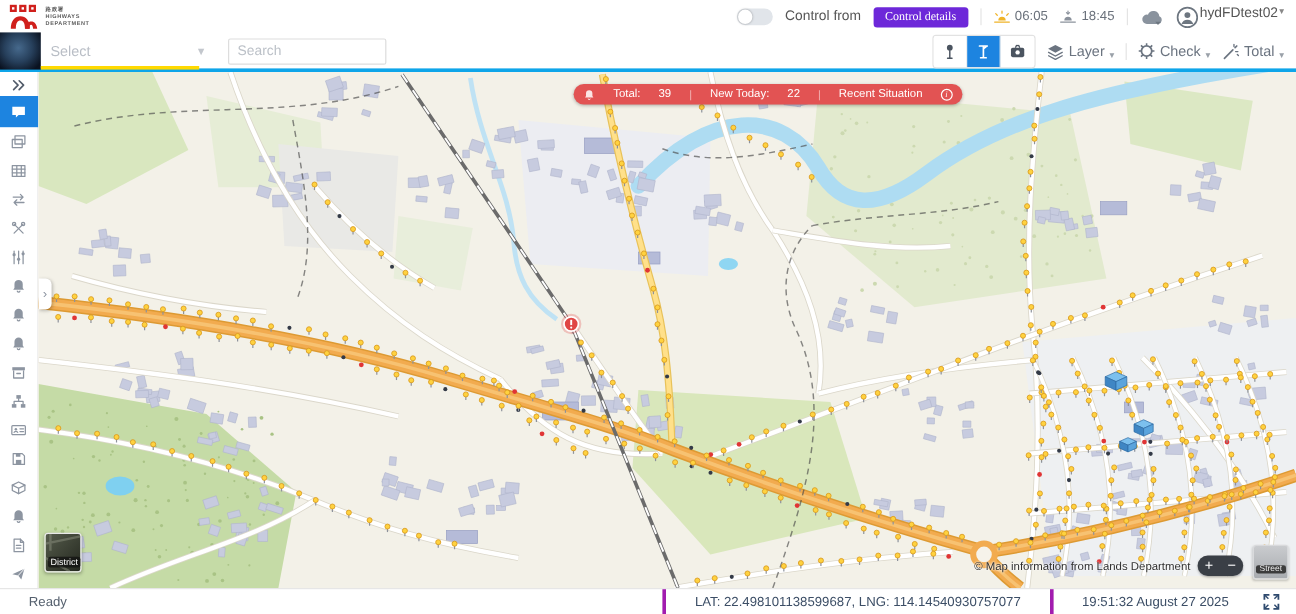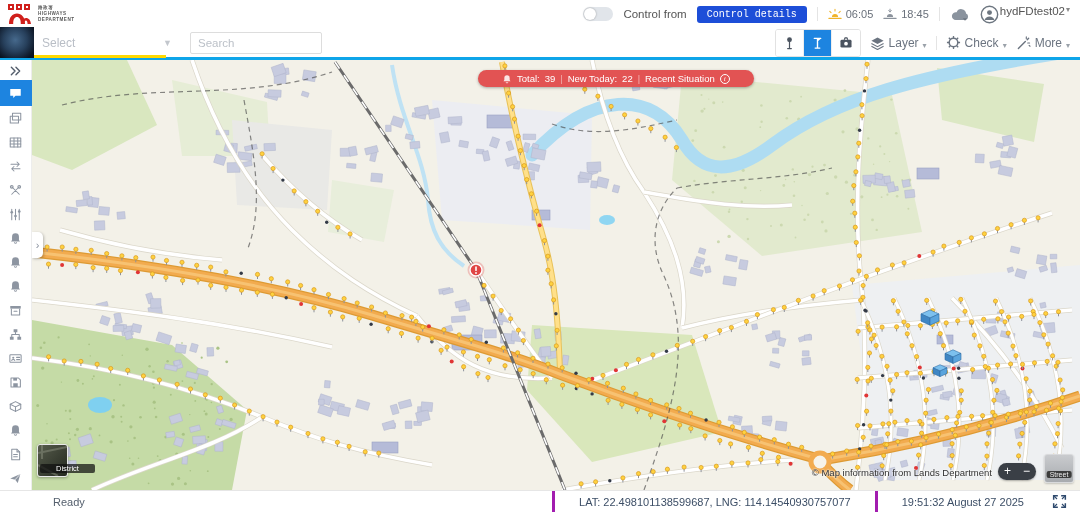--- a/index.html
+++ b/index.html
@@ -5,21 +5,21 @@
   *{box-sizing:border-box;margin:0;padding:0}
   html,body{width:1080px;height:512px;overflow:hidden;background:#fff;
     font-family:"Liberation Sans",sans-serif;font-size:12px;color:#333}
   
   .hdr{height:28px;display:flex;align-items:center;padding:0 10px 0 8px;background:#fff}
   .logo{display:flex;gap:5px;align-items:center}
   .logo-text{font-size:4.6px;color:#5a5a5a;line-height:1.3;letter-spacing:.5px;font-weight:bold}
   .hdr-right{margin-left:auto;display:flex;align-items:center;gap:10px;font-size:11.5px;color:#555}
   .toggle{width:30px;height:14px;border-radius:7px;background:#e1e5ea;position:relative;cursor:pointer}
   .toggle .knob{position:absolute;left:1px;top:1px;width:12px;height:12px;border-radius:50%;background:#fff;box-shadow:0 0 2px rgba(0,0,0,.35)}
-  .btn-primary{background:#1d4ed8;color:#fff;font-size:10px;padding:3px 10px;border-radius:3px;border:none;font-family:Liberation Mono, monospace;cursor:pointer}
+  .btn-primary{background:#6d28d9;color:#fff;font-size:10px;padding:3px 10px;border-radius:3px;border:none;font-family:Liberation Serif, serif;cursor:pointer}
   .vsep{width:1px;height:14px;background:#e4e4e4}
   .time{display:flex;align-items:center;gap:4px;color:#6a717b;font-size:11px}
   .user{display:flex;align-items:flex-start;gap:1px;cursor:pointer;color:#555}
   .caret-down{font-size:8px;color:#888}
   
   .toolbar{height:32px;display:flex;align-items:center;background:#fff;position:relative;border-bottom:3px solid #0ea5e9}
   .globe{width:34px;height:31px;flex:0 0 34px;background:radial-gradient(circle at 45% 42%,#46698c 0%,#27405c 45%,#0a1220 85%)}
   .select{width:146px;height:100%;display:flex;align-items:center;padding:0 8px;color:#b9bec6;font-size:12px;cursor:pointer}
   .select .sel-caret{margin-left:auto;color:#c3c7cd;font-size:9px}
   .active-bar{position:absolute;left:34px;bottom:-1px;width:132px;height:3px;background:#ffd900;z-index:3}
@@ -35,34 +35,34 @@
   .tb-btn .caret-down{font-size:8px;color:#9aa1a9}
   
   .main{display:flex;height:430px}
   .sidebar{width:32px;border-right:1px solid #ededed;display:flex;flex-direction:column;align-items:center;background:#fff;padding-top:2px}
   .sb-expand{width:32px;height:21px;display:flex;align-items:center;justify-content:center;color:#525c6a;cursor:pointer}
   .sb-item{width:32px;height:24px;display:flex;align-items:center;justify-content:center;color:#8d95a1;cursor:pointer;flex:0 0 auto}
   .sb-item.active{background:#1d84e0;color:#fff;height:26px}
   .map{flex:1;position:relative;overflow:hidden;background:#f3f1e8}
   #mapsvg{position:absolute;left:0;top:0;width:100%;height:100%}
   
-  .badge{position:absolute;left:446px;top:10px;height:17px;background:#e25353;border-radius:9px;display:flex;align-items:center;gap:5px;padding:0 24px;color:#fff;font-size:9.5px;box-shadow:0 1px 3px rgba(0,0,0,.3);cursor:pointer;white-space:nowrap}
+  .badge{position:absolute;left:446px;top:10px;height:17px;background:#e25353;border-radius:9px;display:flex;align-items:center;gap:15px;padding:0 8px;color:#fff;font-size:9.5px;box-shadow:0 1px 3px rgba(0,0,0,.3);cursor:pointer;white-space:nowrap}
   .badge .sep{opacity:.55;font-size:9px}
   .badge .info{width:10px;height:10px;border:1px solid #fff;border-radius:50%;font-size:7px;display:flex;align-items:center;justify-content:center;font-style:italic;font-family:"Liberation Serif",serif}
   .handle{position:absolute;left:0;top:172px;width:11px;height:26px;background:#fff;border-radius:0 5px 5px 0;box-shadow:1px 1px 3px rgba(0,0,0,.25);display:flex;align-items:center;justify-content:center;color:#8b93a0;font-size:11px;cursor:pointer}
   .thumb-district{position:absolute;left:5px;bottom:13px;width:31px;height:33px;border-radius:3px;background:linear-gradient(135deg,#565c4c 0%,#3a3f33 55%,#24281f 100%);border:1px solid #e8e8e8;box-shadow:0 1px 3px rgba(0,0,0,.3);cursor:pointer}
-  .thumb-district .lbl{position:absolute;bottom:3px;left:2px;background:rgba(15,15,15,.72);color:#fff;font-size:7.5px;padding:0 16px;border-radius:2px}
+  .thumb-district .lbl{position:absolute;bottom:3px;left:2px;background:rgba(15,15,15,.72);color:#fff;font-size:7.5px;padding:0 2px;border-radius:2px}
   .attrib{position:absolute;bottom:12px;right:88px;font-size:9.5px;color:#2f2f2f;text-shadow:0 0 2px #fff,0 0 2px #fff}
   .zoomctl{position:absolute;bottom:10px;right:44px;width:38px;height:17px;background:#3a3f46;border-radius:9px;color:#fff;display:flex;align-items:center;box-shadow:0 1px 2px rgba(0,0,0,.3)}
   .zoomctl span{flex:1;text-align:center;font-size:12px;line-height:15px;cursor:pointer}
   .thumb-street{position:absolute;bottom:7px;right:6px;width:30px;height:29px;background:linear-gradient(180deg,#c9cbce,#a8abaf);border:1px solid #d9dadc;border-radius:3px;cursor:pointer;box-shadow:0 1px 2px rgba(0,0,0,.2)}
   .thumb-street .lbl{position:absolute;bottom:4px;left:50%;transform:translateX(-50%);background:#3c3c3c;color:#eee;font-size:7px;padding:0 3px;border-radius:2px;white-space:nowrap}
   
   .statusbar{height:22px;border-top:1px solid #e6e6e6;display:flex;align-items:center;font-size:11px;color:#49576b;background:#fff}
-  .sb-ready{margin-left:53px;color:#55606e}
+  .sb-ready{margin-left:24px;color:#55606e}
   .sb-rightgrp{margin-left:auto;display:flex;align-items:center;height:100%}
   .sb-seg{padding:2px 24px;height:100%;display:flex;align-items:center;border-left:3px solid #a21caf;color:#3c4e66}
   .fs{margin:0 13px 0 4px;color:#2f4a6e;display:flex;align-items:center;cursor:pointer}
 </style>
 </head>
 <body>
 
 <div class="hdr">
   <div class="logo">
     <svg width="25" height="23" viewBox="0 0 25 23">
@@ -171,21 +171,21 @@
           <path d="M8 1v2.2M8 12.8V15M1 8h2.2M12.8 8H15M3 3l1.6 1.6M11.4 11.4 13 13M13 3l-1.6 1.6M4.6 11.4 3 13" stroke="#6b7480" stroke-width="1.4"></path>
         </svg>
       <span>Check</span>
       <span class="caret-down">▾</span>
     </div>
     <div class="tb-btn">
       <svg width="15" height="14" viewBox="0 0 16 15">
           <path d="M2.5 13.5 10 6M12 4l1.5-1.5" stroke="#6b7480" stroke-width="1.5" stroke-linecap="round"></path>
           <path d="M12.5 7.5h2M11 1v2M14 10l1 1" stroke="#6b7480" stroke-width="1.2" stroke-linecap="round"></path>
         </svg>
-      <span>More</span>
+      <span>Total</span>
       <span class="caret-down">▾</span>
     </div>
   </div>
 </div>
 
 <div class="main">
   <div class="sidebar">
     <div class="sb-expand">
       <svg width="13" height="12" viewBox="0 0 14 13">
           <path d="M2.5 2.5 6.5 6.5 2.5 10.5M7.5 2.5 11.5 6.5 7.5 10.5" stroke="currentColor" stroke-width="1.5" fill="none" stroke-linecap="round" stroke-linejoin="round"></path>

